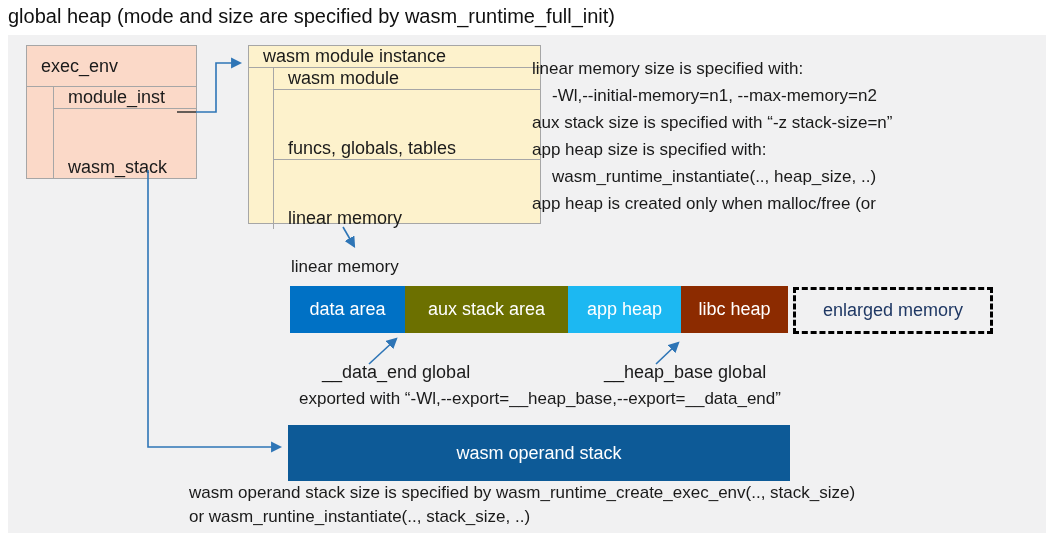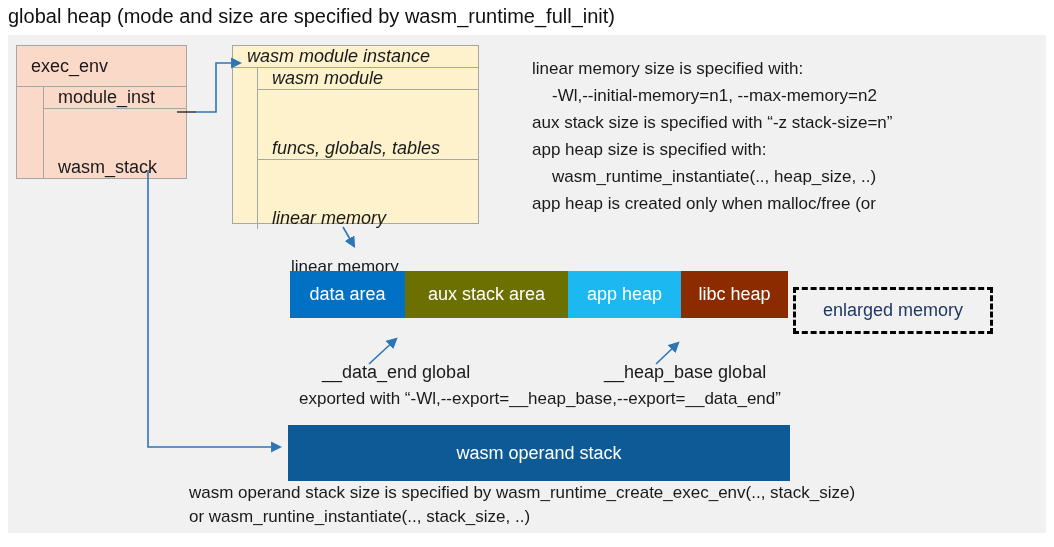--- a/index.html
+++ b/index.html
@@ -16,30 +16,30 @@
   .struct.peach{background:#fbd9c8;}
   .struct.yellow{background:#fdf2cc;}
   .struct .hdr{box-sizing:border-box;height:45px;display:flex;align-items:center;padding-left:14px;border-bottom:1px solid #a6a6a6;}
   .struct .body{flex:1;display:flex;}
   .struct .strip{box-sizing:border-box;border-right:1px solid #a6a6a6;}
   .struct.peach .strip{width:27px;}
   .struct.yellow .strip{width:25px;}
   .struct .rows{flex:1;display:flex;flex-direction:column;gap:48px;}
   .struct .row{flex:1;display:flex;align-items:center;padding-left:14px;border-bottom:1px solid #a6a6a6;}
   .struct .row:last-child{border-bottom:none;}
-  .exec-box{left:16px;top:45px;width:171px;height:134px;}
-  .inst-box{left:232px;top:45px;width:247px;height:179px;font-style:italic;}
+  .exec-box{left:26px;top:45px;width:171px;height:134px;}
+  .inst-box{left:248px;top:45px;width:293px;height:179px;}
 
   
   .notes{left:532px;top:55px;width:505px;font-size:17px;line-height:27px;color:#1a1a1a;}
   .notes .indent{padding-left:20px;}
 
   
   .lm-label{left:291px;top:257px;font-size:17px;}
-  .mem-bar{left:290px;top:271px;height:47px;display:flex;}
+  .mem-bar{left:290px;top:286px;height:47px;display:flex;}
   .seg{display:flex;align-items:center;justify-content:center;color:#ffffff;font-size:18px;white-space:nowrap;}
   .seg-data{width:115px;background:#0071c5;}
   .seg-aux{width:163px;background:#6c7000;}
   .seg-app{width:113px;background:#1cb8f2;}
   .seg-libc{width:107px;background:#8c2b00;}
   .enlarged{left:793px;top:287px;width:200px;height:47px;box-sizing:border-box;border:3px dashed #000000;
     display:flex;align-items:center;justify-content:center;color:#1f3864;font-size:18px;}
 
   
   .ann{font-size:18px;white-space:nowrap;}

